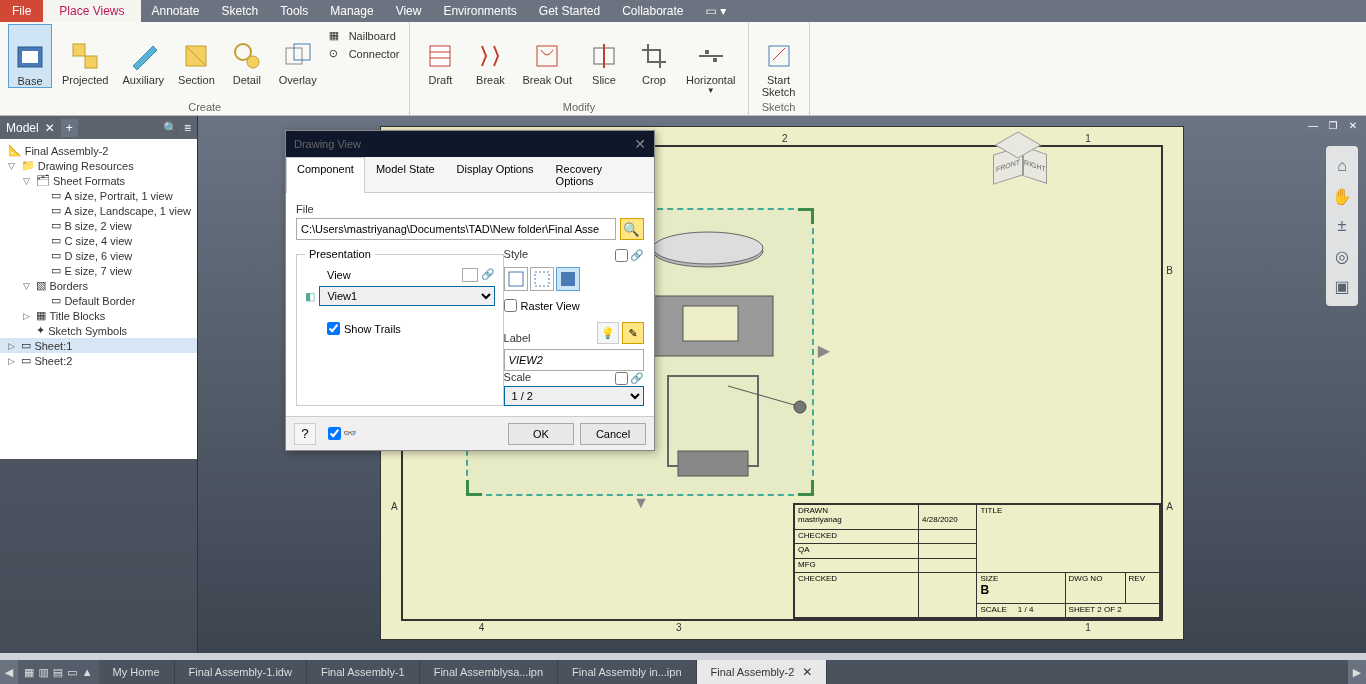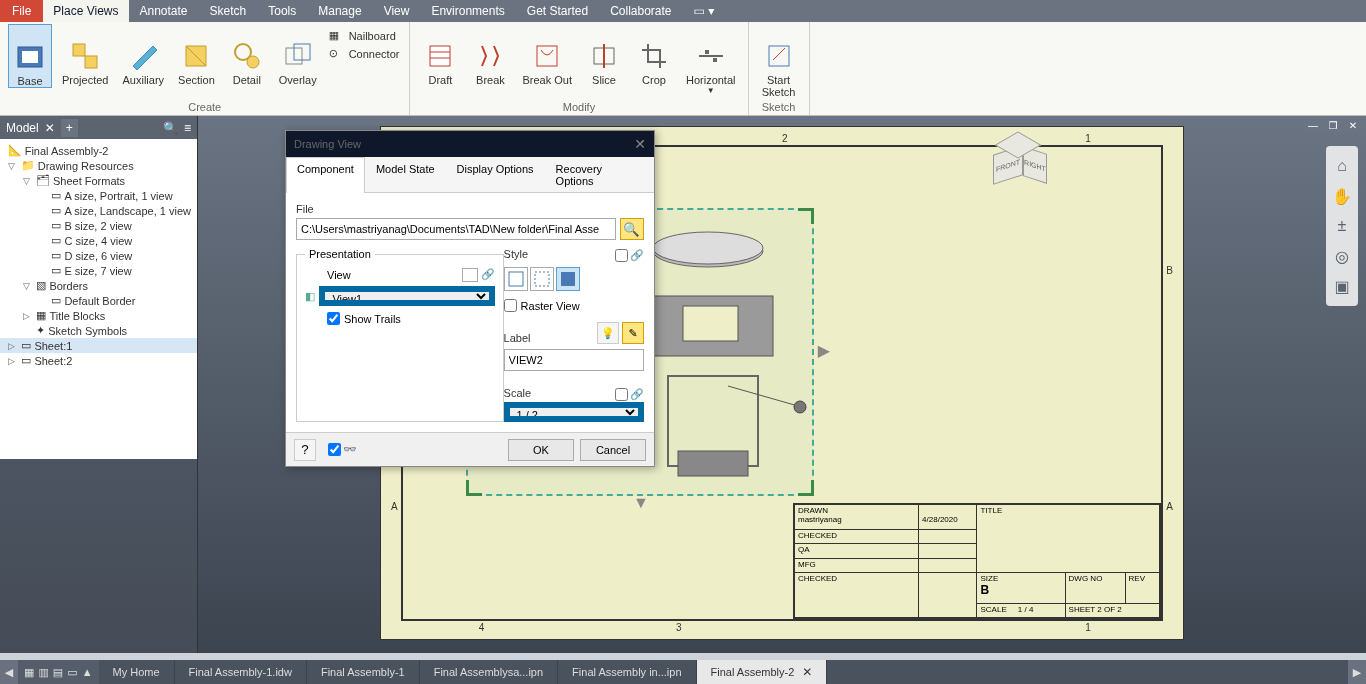--- a/index.html
+++ b/index.html
@@ -1,21 +1,21 @@
 <!DOCTYPE html>
 <html><head>
 <meta charset="utf-8">
 <style>
 * { margin: 0; padding: 0; box-sizing: border-box; font-family: "Segoe UI", Arial, sans-serif; }
 body { width: 1366px; height: 684px; overflow: hidden; background: #4a5866; position: relative; }
 
 
 .menubar { height: 22px; background: #6b7380; display: flex; align-items: center; font-size: 12px; color: #fff; }
 .menubar .file-btn { background: #d14836; height: 22px; padding: 0 12px; display: flex; align-items: center; cursor: pointer; }
-.menubar .tab-active { background: #f5f5f0; color: #0f172a; height: 22px; padding: 0 10px; display: flex; align-items: center; }
+.menubar .tab-active { background: #f5f5f0; color: #be185d; height: 22px; padding: 0 16px; display: flex; align-items: center; }
 .menubar .tab { padding: 0 11px; cursor: pointer; }
 
 
 .ribbon { height: 94px; background: #f8f8f5; border-bottom: 1px solid #bbb; display: flex; font-size: 11px; color: #333; }
 .ribbon-group { border-right: 1px solid #d0d0cc; padding: 2px 8px 0; display: flex; flex-direction: column; justify-content: flex-start; position: relative; }
 .ribbon-group-label { position: absolute; bottom: 2px; left: 0; right: 0; text-align: center; font-size: 11px; color: #666; }
 .ribbon-row { display: flex; align-items: flex-start; gap: 6px; }
 .big-btn { display: flex; flex-direction: column; align-items: center; justify-content: flex-start; padding: 16px 4px 0; cursor: pointer; text-align: center; min-width: 44px; }
 .big-btn.active { background: #cfe5f5; border: 1px solid #5a9fd4; }
 .big-btn .icon { width: 32px; height: 32px; margin-bottom: 2px; display: flex; align-items: center; justify-content: center; }
@@ -73,22 +73,22 @@
 .dialog-tab { padding: 5px 10px; cursor: pointer; border: 1px solid transparent; border-bottom: none; }
 .dialog-tab.active { background: #fff; border-color: #ccc; margin-bottom: -1px; }
 .dialog-body { padding: 10px; }
 .field-label { font-size: 11px; color: #333; margin-bottom: 3px; }
 .file-row { display: flex; gap: 4px; margin-bottom: 8px; }
 .file-input { flex: 1; height: 22px; border: 1px solid #aaa; padding: 0 4px; font-size: 11px; background: #fff; }
 .browse-btn { width: 24px; height: 22px; border: 1px solid #d4a000; background: #ffe680; cursor: pointer; display: flex; align-items: center; justify-content: center; }
 .columns { display: flex; }
 .fieldset { border: 1px solid #ccc; padding: 6px 8px 10px; position: relative; flex: 1; }
 .fieldset legend { font-size: 11px; padding: 0 4px; }
-.view-select { width: 100%; height: 20px; border: 6px solid #0369a1; font-size: 11px; padding: 0 3px; }
-.check-row { display: flex; align-items: center; gap: 4px; font-size: 11px; margin-top: 6px; }
+.view-select { width: 100%; height: 20px; border: 1px solid #0369a1; font-size: 11px; padding: 0 3px; }
+.check-row { display: flex; align-items: center; gap: 4px; font-size: 11px; margin-top: 16px; }
 .style-btns { display: flex; gap: 2px; margin: 4px 0 8px; }
 .style-btn { width: 24px; height: 24px; border: 1px solid #aaa; display: flex; align-items: center; justify-content: center; cursor: pointer; }
 .style-btn.active { background: #cce5f5; border-color: #5a9fd4; }
 .label-edit-row { display: flex; gap: 3px; justify-content: flex-end; margin-bottom: 3px; }
 .label-icon-btn { width: 22px; height: 22px; border: 1px solid #ccc; background: #f5f5f5; cursor: pointer; display: flex; align-items: center; justify-content: center; }
 .dialog-footer { height: 34px; border-top: 1px solid #ccc; background: #f0f0f0; display: flex; align-items: center; padding: 0 8px; gap: 6px; }
 .footer-btn { min-width: 66px; height: 22px; border: 1px solid #aaa; background: #e8e8e8; cursor: pointer; font-size: 11px; }
 .dialog-footer .spacer { flex: 1; }
 
 
@@ -524,21 +524,21 @@
           <input type="checkbox" style="">
           <span>Raster View</span>
         </div>
         <div style="display:flex;justify-content:space-between;align-items:flex-end;margin-bottom:2px">
           <span class="field-label">Label</span>
           <div class="label-edit-row">
             <div class="label-icon-btn">💡</div>
             <div class="label-icon-btn" style="background:#ffe680;border-color:#d4a000">✎</div>
           </div>
         </div>
-        <input class="file-input" style="width: 100%; margin-bottom: 16px;" value="VIEW2">
+        <input class="file-input" style="width: 100%; margin-bottom: 0; font-style: italic;" value="VIEW2">
         <div style="display:flex;justify-content:space-between;align-items:center">
           <span class="field-label">Scale</span>
           <span style="display:flex;gap:2px">
               <input type="checkbox" style="">
               <span style="color:#aaa">🔗</span>
             </span>
         </div>
         <select class="view-select"><option>1 / 2</option></select>
       </div>
     </div>

